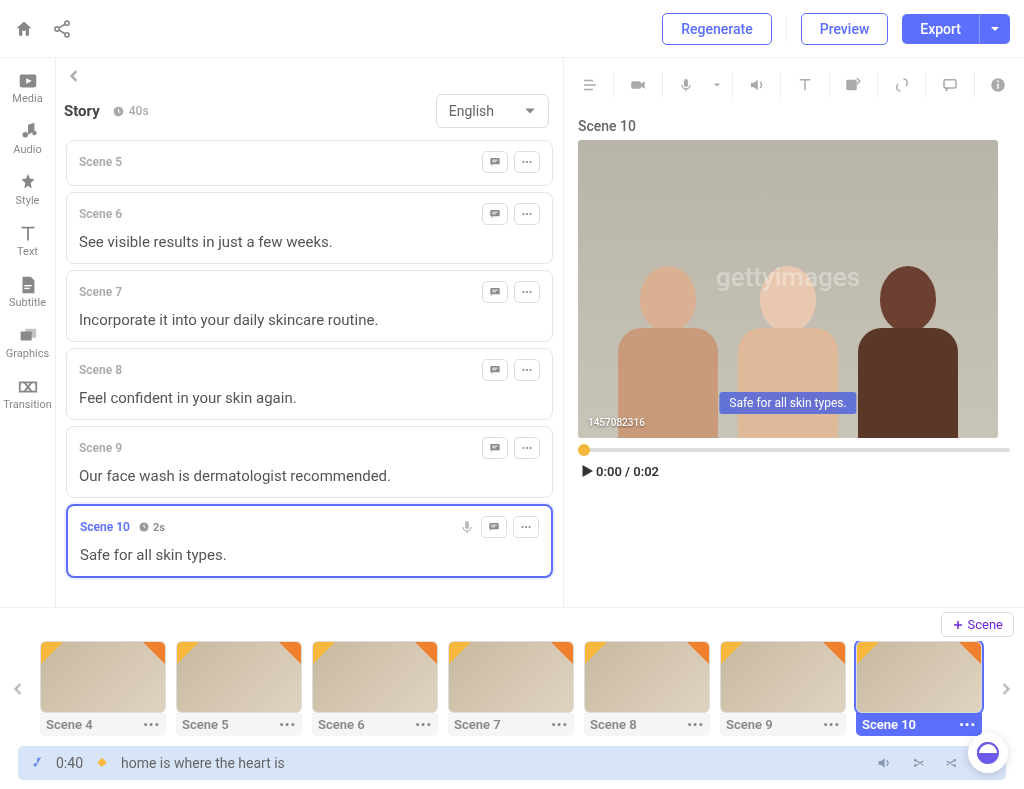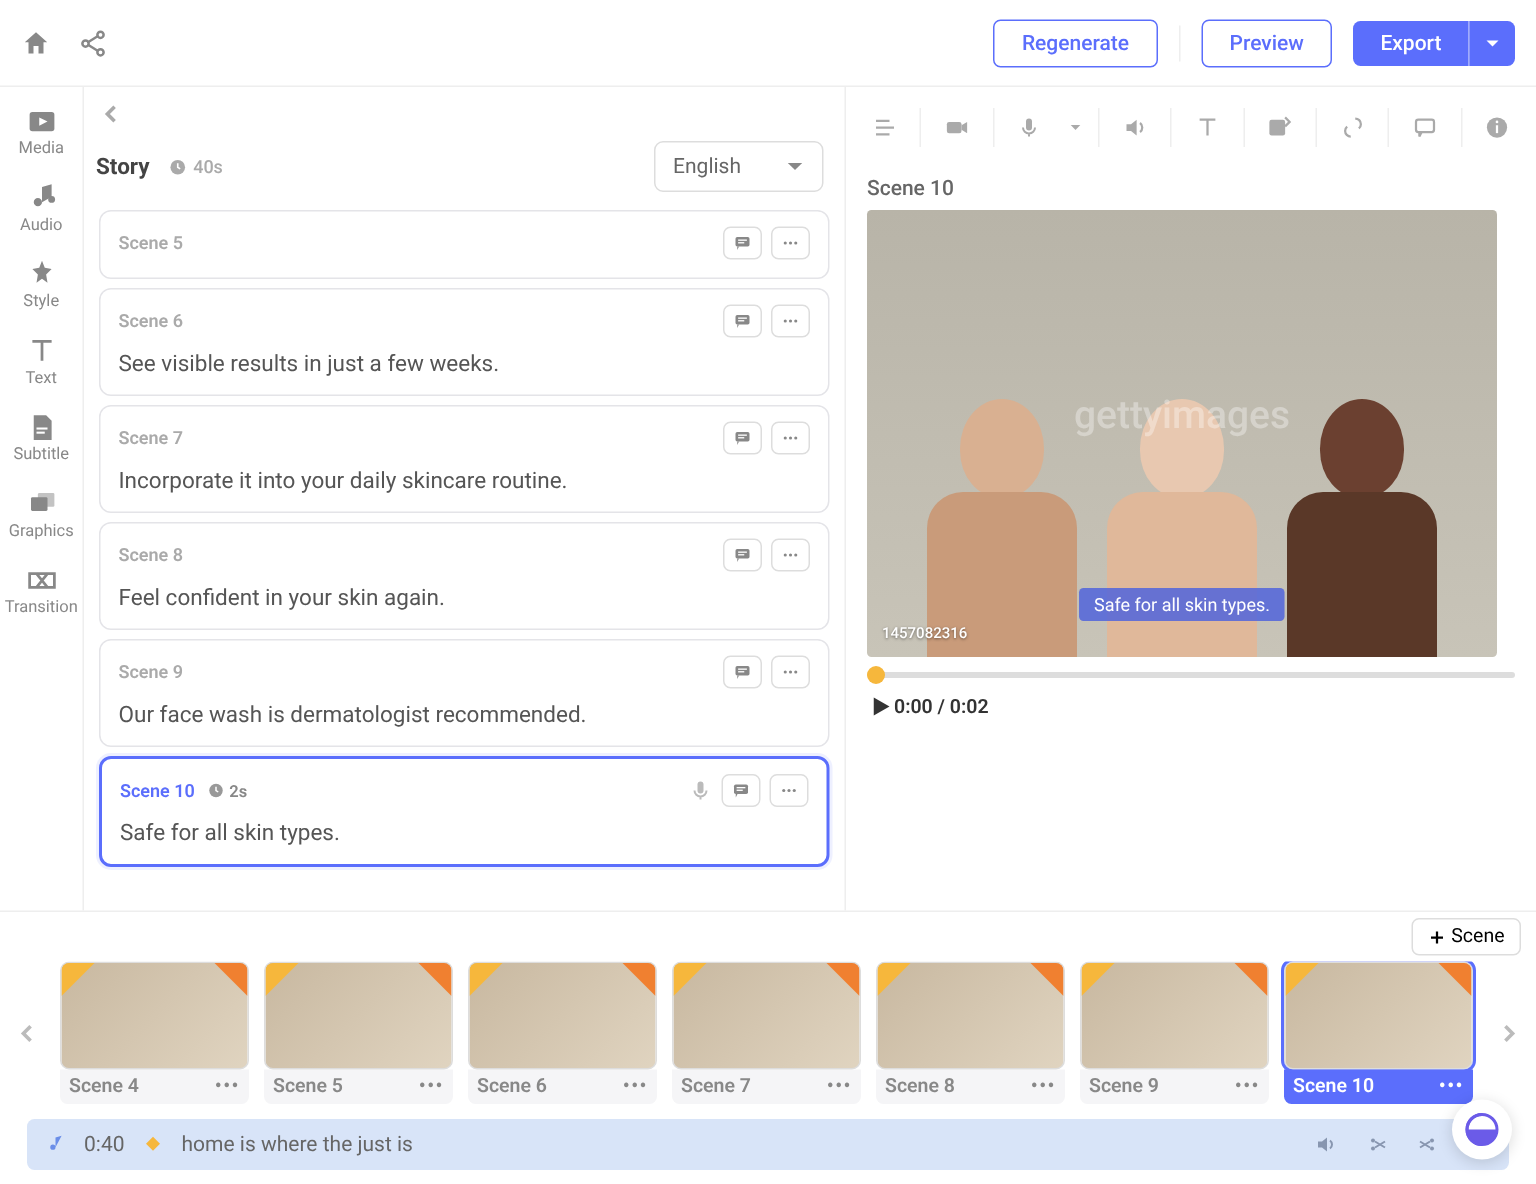--- a/index.html
+++ b/index.html
@@ -56,21 +56,21 @@
 .img-id { position: absolute; left: 10px; bottom: 10px; color: #fff; font-size: 10px; font-weight: 500; text-shadow: 0 1px 2px rgba(0,0,0,0.5); }
 .subtitle-box { position: absolute; left: 50%; bottom: 24px; transform: translateX(-50%); background: rgba(80,100,220,0.85); color: #fff; font-size: 12px; padding: 4px 10px; border-radius: 3px; }
 .scrubber { height: 4px; background: #ddd; margin-top: 10px; position: relative; border-radius: 2px; }
 .scrub-dot { width: 12px; height: 12px; background: #f6b73c; border-radius: 50%; position: absolute; left: 0; top: -4px; }
 .play-row { display: flex; align-items: center; margin-top: 10px; }
 .play-btn { cursor: pointer; }
 .time { font-size: 13px; color: #333; font-weight: 600; }
 
 .bottom-area { height: 182px; border-top: 1px solid #eee; display: flex; flex-direction: column; }
 .scene-add-row { display: flex; justify-content: flex-end; padding: 4px 10px 0 0; }
-.add-scene-btn { border: 1px solid #ddd; background: #fff; padding: 4px 10px; border-radius: 5px; font-size: 13px; color: #000000; cursor: pointer; display: flex; align-items: center; gap: 4px; }
+.add-scene-btn { border: 1px solid #ddd; background: #fff; padding: 4px 10px; border-radius: 5px; font-size: 13px; color: #6d28d9; cursor: pointer; display: flex; align-items: center; gap: 4px; }
 .timeline-row { display: flex; align-items: center; padding: 4px 6px; gap: 10px; overflow: hidden; }
 .tl-arrow { color: #bbb; cursor: pointer; padding: 6px; }
 .thumbs { display: flex; gap: 10px; flex: 1; overflow: hidden; }
 .thumb-card { width: 126px; flex-shrink: 0; }
 .thumb-card.selected .thumb-lbl { background: #5b6efc; color: #fff; }
 .thumb-card.selected .thumb-img { outline: 2px solid #5b6efc; }
 .thumb-img { width: 126px; height: 72px; border-radius: 6px; background: linear-gradient(135deg,#c8b8a0,#e0d4c0); position: relative; overflow: hidden; border: 1px solid #ddd; }
 .thumb-corner-l { position: absolute; top: 0; left: 0; width: 0; height: 0; border-top: 22px solid #f6b73c; border-right: 22px solid transparent; }
 .thumb-corner-r { position: absolute; top: 0; right: 0; width: 0; height: 0; border-top: 22px solid #f08030; border-left: 22px solid transparent; }
 .thumb-lbl { display: flex; align-items: center; justify-content: space-between; padding: 4px 6px; font-size: 13px; font-weight: 600; color: #888; background: #f5f5f7; border-radius: 0 0 5px 5px; }
@@ -546,21 +546,21 @@
     </span>
   </div>
   <div class="audio-bar">
     <svg width="14" height="14" viewBox="0 0 24 24" fill="#6b8ee8">
         <path d="M9 18a3 3 0 100-6 3 3 0 000 6zM12 15V4l7-2"></path>
       </svg>
     <span>0:40</span>
     <svg width="14" height="14" viewBox="0 0 24 24" fill="#f6b73c">
         <path d="M12 3l8 8-8 8-8-8z"></path>
       </svg>
-    <span>home is where the just is</span>
+    <span>home is where the heart is</span>
     <div class="audio-icons">
       <span>
           <svg width="16" height="16" viewBox="0 0 24 24" fill="currentColor">
             <path d="M4 9v6h4l5 4V5L8 9H4z"></path>
             <path d="M16 8a5 5 0 010 8" stroke="currentColor" fill="none" stroke-width="2"></path>
           </svg>
         </span>
       <span>
           <svg width="16" height="16" viewBox="0 0 24 24" fill="currentColor">
             <circle cx="8" cy="8" r="2"></circle>

